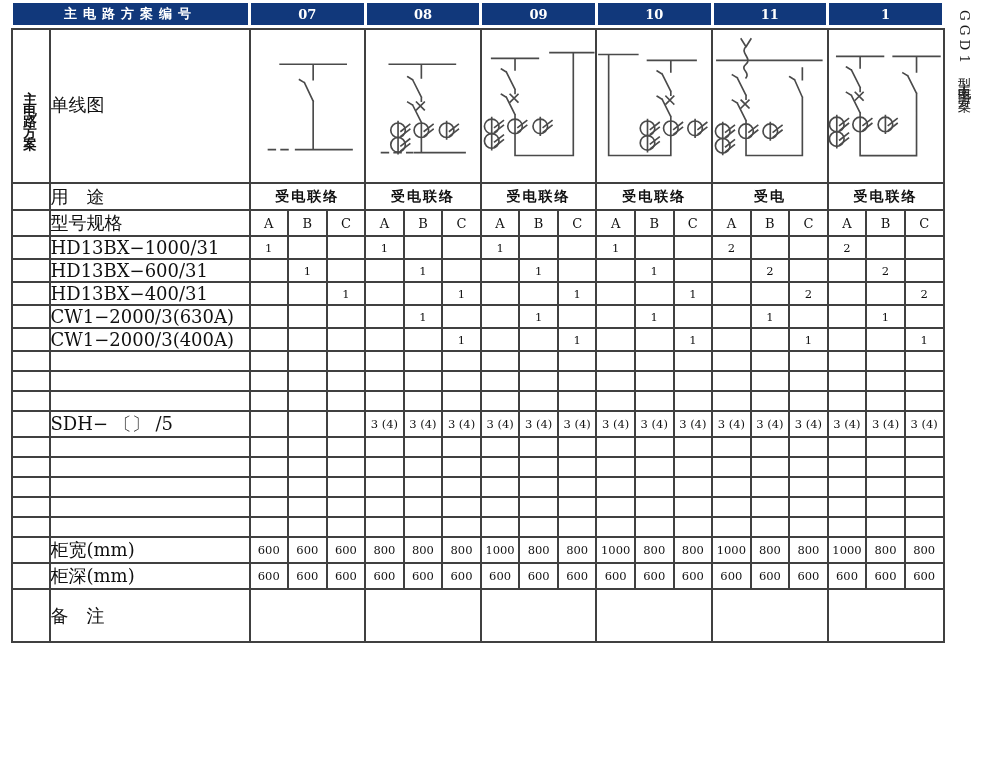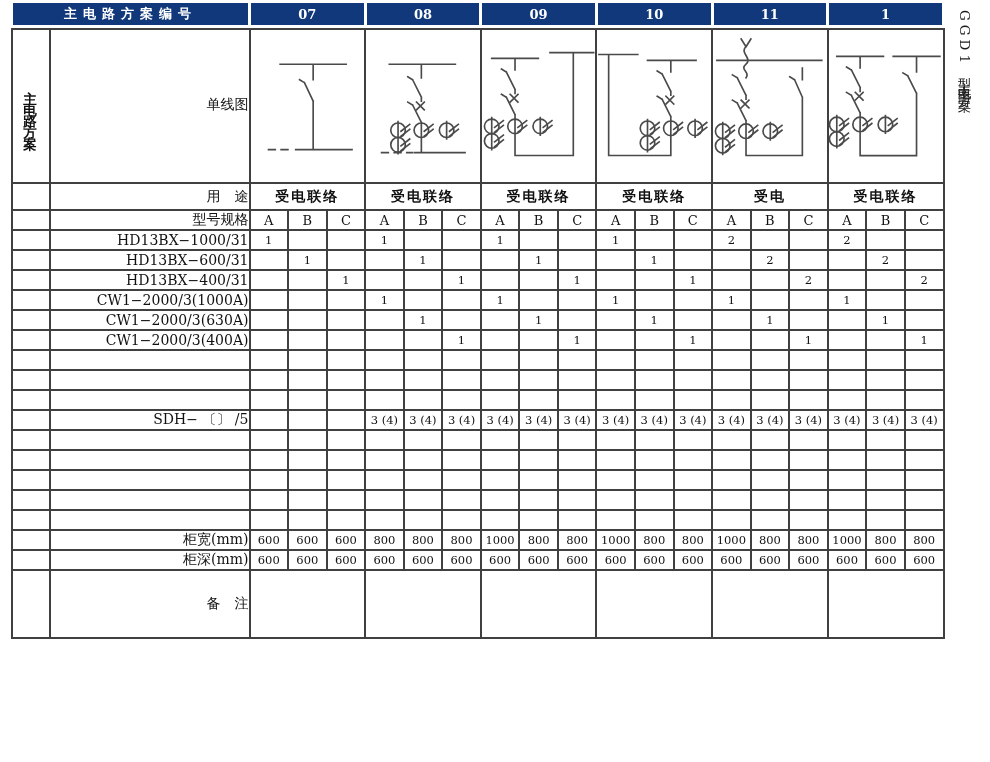--- a/index.html
+++ b/index.html
@@ -32,30 +32,30 @@
     padding:0;
   }
   th.head-title{letter-spacing:6px;}
 
   
   td{border:2px solid var(--grid);padding:0;vertical-align:middle;}
   .r-diagram{height:156px;}
   .r-diagram td{box-shadow:inset 0 2px 0 0 var(--grid);}
   .r-usage{height:27px;}
   .r-line{height:20px;}
-  .r-remarks{height:68px;}
+  .r-remarks{height:53px;}
 
   .narrow-cell{background:#fff;}
   .v-text{
     writing-mode:vertical-rl;text-orientation:upright;
     font-size:13.5px;font-weight:600;letter-spacing:11px;
     text-align:center;vertical-align:middle;padding-top:6px;
   }
   .label-cell{
-    font-size:14px;text-align:right;white-space:nowrap;overflow:hidden;
+    font-size:18px;text-align:left;white-space:nowrap;overflow:hidden;
   }
   .val-cell{
     font-size:11.5px;text-align:center;white-space:nowrap;overflow:hidden;
   }
   .subhead{font-size:13px;}
   .usage-val{font-size:14px;font-weight:600;letter-spacing:2px;}
   .diagram-cell{text-align:center;vertical-align:middle;}
   .diagram-cell svg{display:block;width:100%;height:154px;}
 
   .sld path{stroke:var(--stroke);stroke-width:1.7;fill:none;stroke-linecap:square;}
@@ -260,42 +260,20 @@
           <td class="val-cell">1</td>
           <td class="val-cell"></td>
           <td class="val-cell"></td>
           <td class="val-cell">2</td>
           <td class="val-cell"></td>
           <td class="val-cell"></td>
           <td class="val-cell">2</td>
         </tr>
         <tr class="r-line">
           <td class="narrow-cell"></td>
-          <td class="label-cell">CW1−2000/3(1000A)</td>
-          <td class="val-cell"></td>
-          <td class="val-cell"></td>
-          <td class="val-cell"></td>
-          <td class="val-cell">1</td>
-          <td class="val-cell"></td>
-          <td class="val-cell"></td>
-          <td class="val-cell">1</td>
-          <td class="val-cell"></td>
-          <td class="val-cell"></td>
-          <td class="val-cell">1</td>
-          <td class="val-cell"></td>
-          <td class="val-cell"></td>
-          <td class="val-cell">1</td>
-          <td class="val-cell"></td>
-          <td class="val-cell"></td>
-          <td class="val-cell">1</td>
-          <td class="val-cell"></td>
-          <td class="val-cell"></td>
-        </tr>
-        <tr class="r-line">
-          <td class="narrow-cell"></td>
           <td class="label-cell">CW1−2000/3(630A)</td>
           <td class="val-cell"></td>
           <td class="val-cell"></td>
           <td class="val-cell"></td>
           <td class="val-cell"></td>
           <td class="val-cell">1</td>
           <td class="val-cell"></td>
           <td class="val-cell"></td>
           <td class="val-cell">1</td>
           <td class="val-cell"></td>

